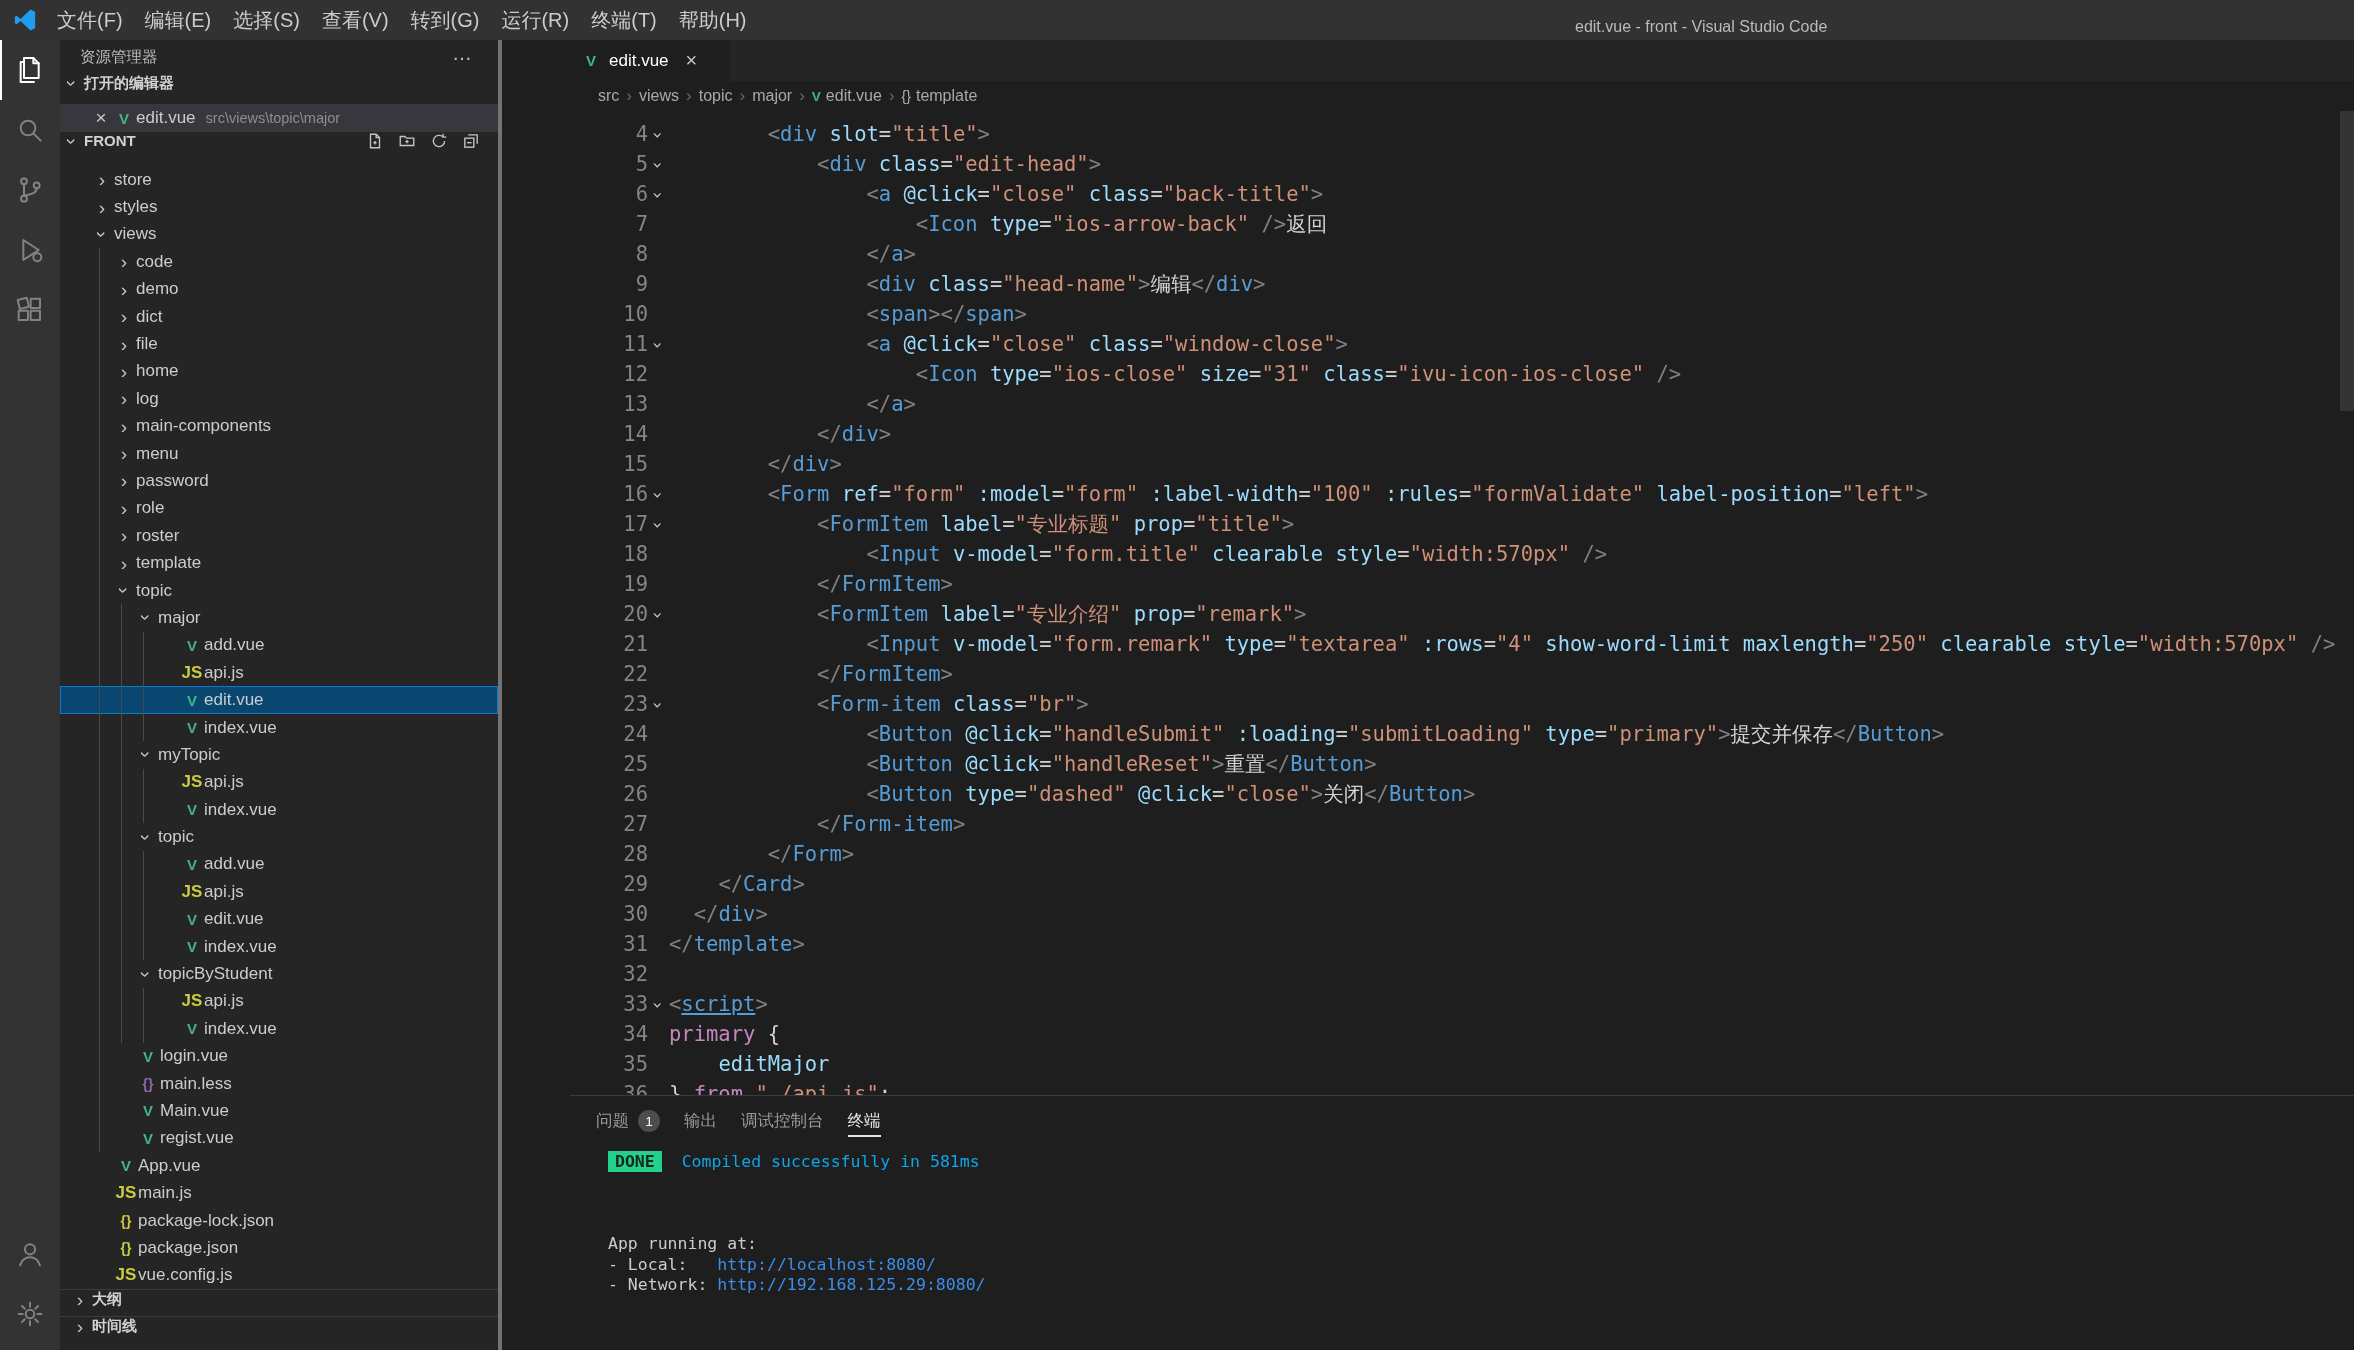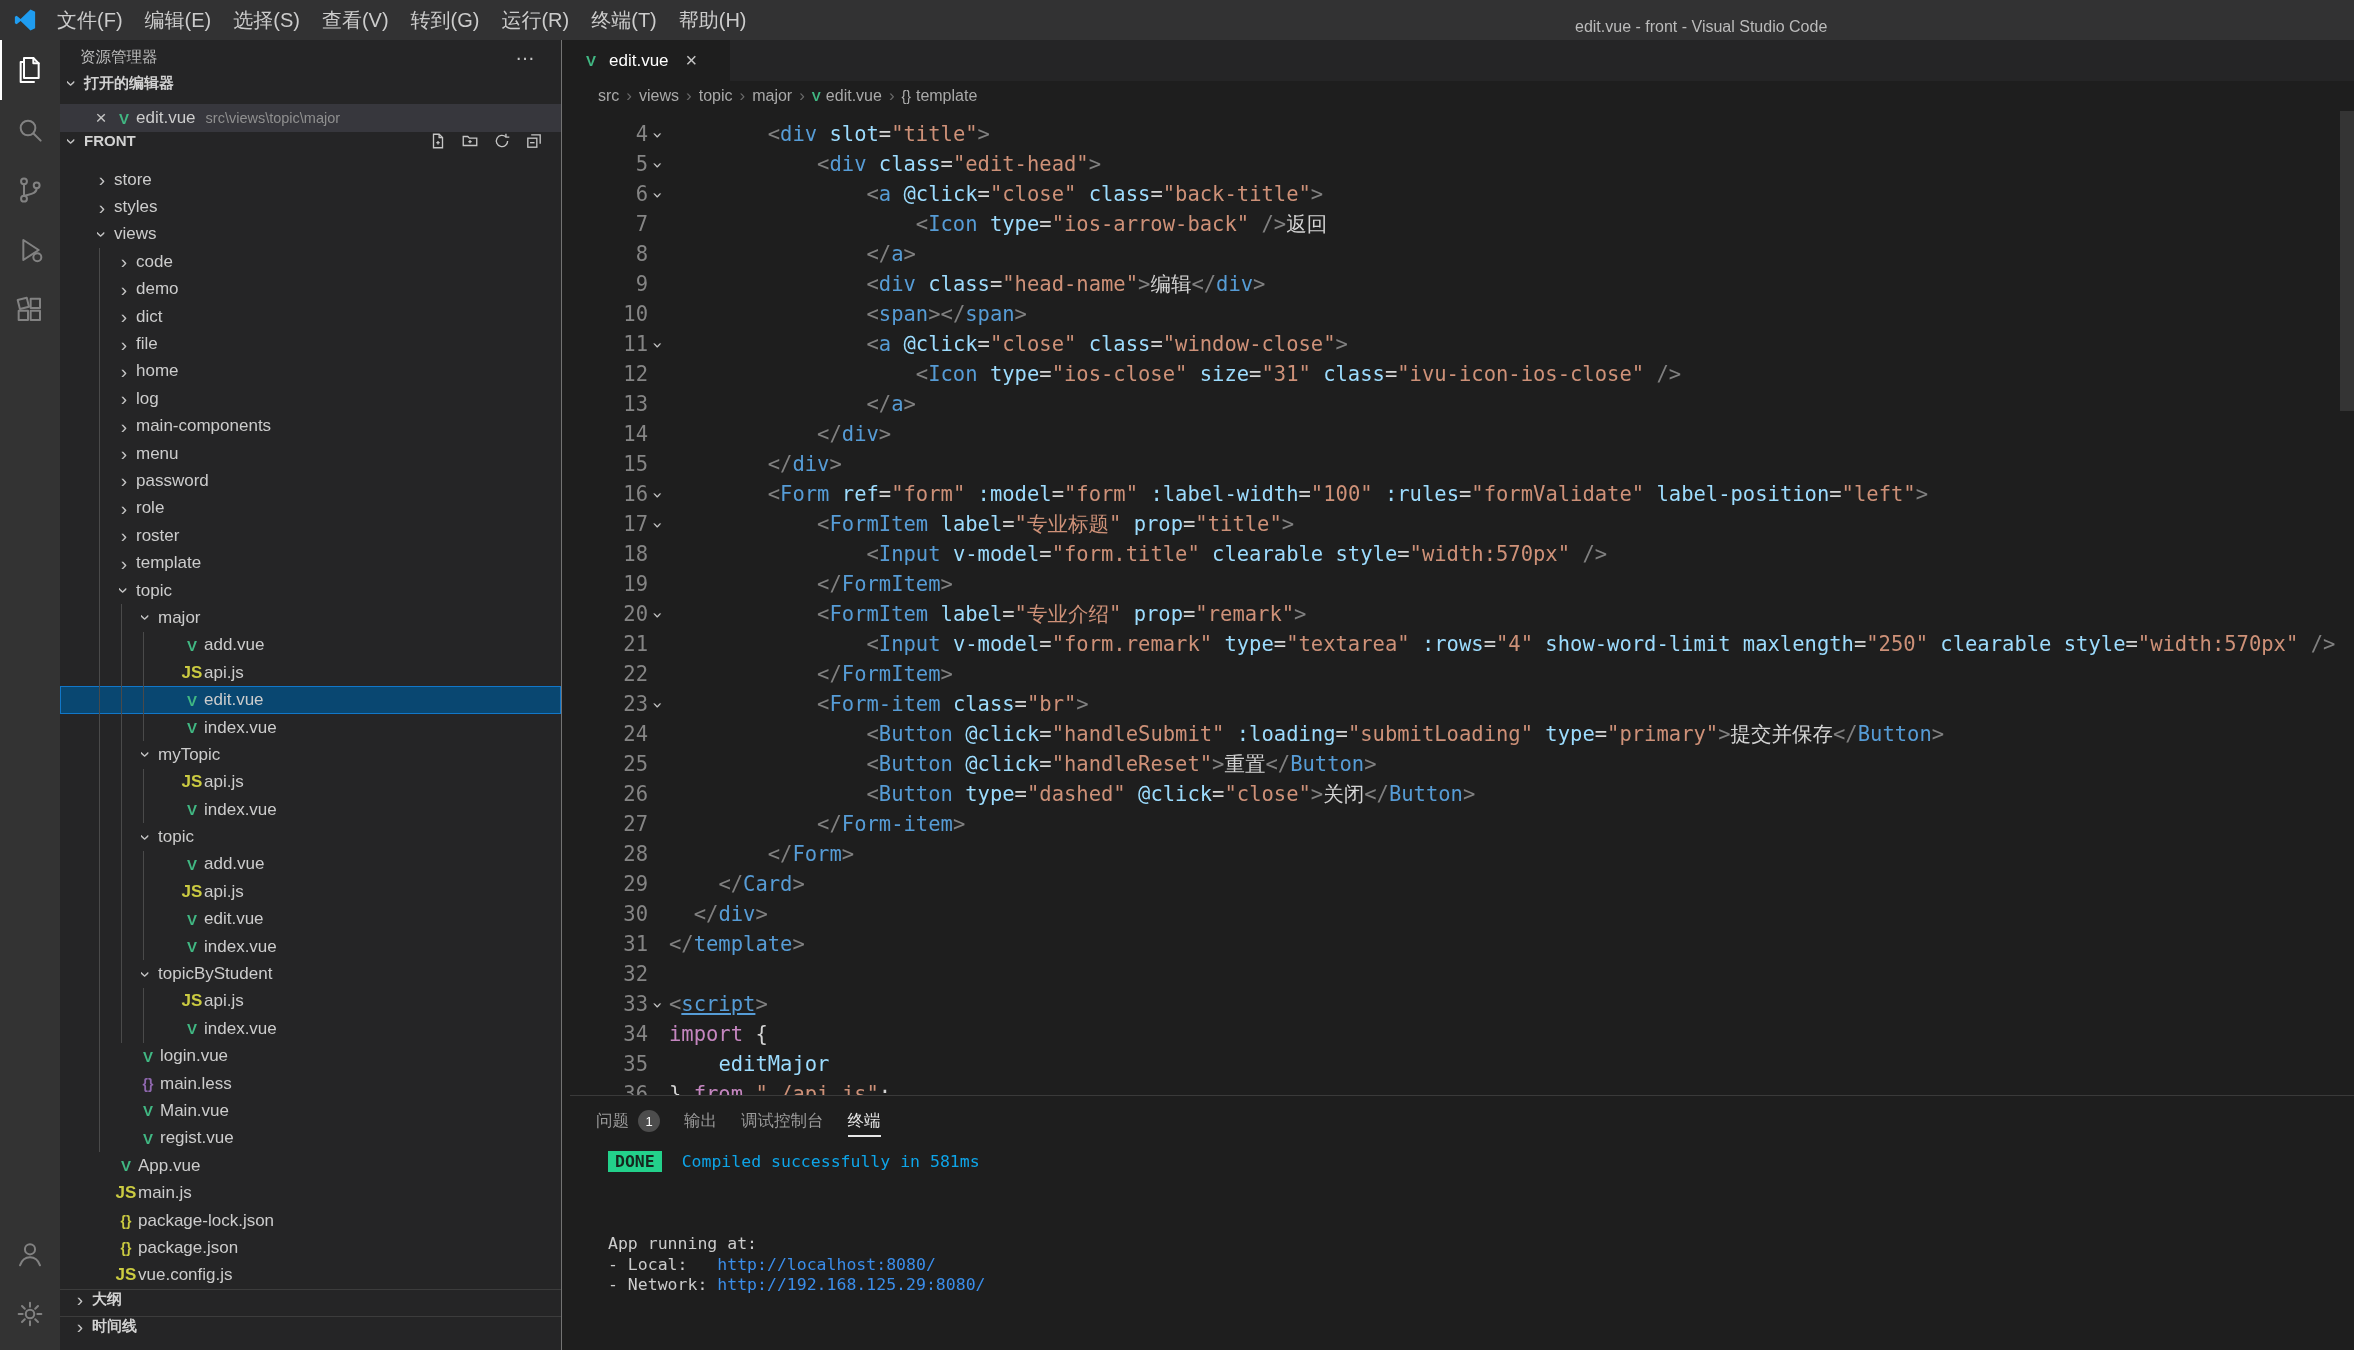--- a/index.html
+++ b/index.html
@@ -15,21 +15,21 @@
 
   
   .activitybar{position:absolute;left:0;top:40px;width:60px;height:1310px;background:#333333;z-index:20}
   .ab{width:60px;height:60px;display:flex;align-items:center;justify-content:center;color:#828282;position:relative;cursor:pointer}
   .ab.active{color:#ffffff}
   .ab.active::before{content:"";position:absolute;left:0;top:0;bottom:0;width:2px;background:#ffffff}
   .ab svg{width:32px;height:32px}
   .ab-bottom{position:absolute;bottom:6px;left:0;width:60px}
 
   
-  .sidebar{position:absolute;left:60px;top:40px;width:502px;height:1310px;background:#252526;border-right:1px solid #737373;overflow:hidden;z-index:10}
+  .sidebar{position:absolute;left:60px;top:40px;width:442px;height:1310px;background:#252526;border-right:4px solid #737373;overflow:hidden;z-index:10}
   .s-title{height:34px;display:flex;align-items:center;padding-left:20px;font-size:15.5px;color:#bcbcbc;position:relative}
   .s-more{position:absolute;right:26px;top:2px;font-size:20px;color:#c5c5c5;cursor:pointer}
   .sec{display:flex;align-items:flex-start;font-weight:bold;color:#d2d2d2;font-size:15px}
   .sec .tw{font-weight:normal}
   .oe-header{height:30px}
   .oe-row{height:28px;display:flex;align-items:center;background:#37373d;font-size:17px}
   .oe-close{width:22px;margin-left:30px;text-align:center;color:#c5c5c5;font-size:19px;cursor:pointer}
   .oe-path{margin-left:10px;font-size:14.5px;color:#8f8f8f;white-space:nowrap}
   .front-header{height:34px}
   .front-actions{margin-left:auto;display:flex;gap:14px;padding-right:18px;align-items:center}
@@ -529,21 +529,21 @@
         <div class="cl"><span class="ln">24</span><span class="fold"></span><span class="ct"><span class="tk-e">                </span><span class="tk-p">&lt;</span><span class="tk-t">Button</span><span class="tk-e"> </span><span class="tk-a">@click</span><span class="tk-e">=</span><span class="tk-s">"handleSubmit"</span><span class="tk-e"> </span><span class="tk-a">:loading</span><span class="tk-e">=</span><span class="tk-s">"submitLoading"</span><span class="tk-e"> </span><span class="tk-a">type</span><span class="tk-e">=</span><span class="tk-s">"primary"</span><span class="tk-p">&gt;</span><span class="tk-w">提交并保存</span><span class="tk-p">&lt;/</span><span class="tk-t">Button</span><span class="tk-p">&gt;</span></span></div>
         <div class="cl"><span class="ln">25</span><span class="fold"></span><span class="ct"><span class="tk-e">                </span><span class="tk-p">&lt;</span><span class="tk-t">Button</span><span class="tk-e"> </span><span class="tk-a">@click</span><span class="tk-e">=</span><span class="tk-s">"handleReset"</span><span class="tk-p">&gt;</span><span class="tk-w">重置</span><span class="tk-p">&lt;/</span><span class="tk-t">Button</span><span class="tk-p">&gt;</span></span></div>
         <div class="cl"><span class="ln">26</span><span class="fold"></span><span class="ct"><span class="tk-e">                </span><span class="tk-p">&lt;</span><span class="tk-t">Button</span><span class="tk-e"> </span><span class="tk-a">type</span><span class="tk-e">=</span><span class="tk-s">"dashed"</span><span class="tk-e"> </span><span class="tk-a">@click</span><span class="tk-e">=</span><span class="tk-s">"close"</span><span class="tk-p">&gt;</span><span class="tk-w">关闭</span><span class="tk-p">&lt;/</span><span class="tk-t">Button</span><span class="tk-p">&gt;</span></span></div>
         <div class="cl"><span class="ln">27</span><span class="fold"></span><span class="ct"><span class="tk-e">            </span><span class="tk-p">&lt;/</span><span class="tk-t">Form-item</span><span class="tk-p">&gt;</span></span></div>
         <div class="cl"><span class="ln">28</span><span class="fold"></span><span class="ct"><span class="tk-e">        </span><span class="tk-p">&lt;/</span><span class="tk-t">Form</span><span class="tk-p">&gt;</span></span></div>
         <div class="cl"><span class="ln">29</span><span class="fold"></span><span class="ct"><span class="tk-e">    </span><span class="tk-p">&lt;/</span><span class="tk-t">Card</span><span class="tk-p">&gt;</span></span></div>
         <div class="cl"><span class="ln">30</span><span class="fold"></span><span class="ct"><span class="tk-e">  </span><span class="tk-p">&lt;/</span><span class="tk-t">div</span><span class="tk-p">&gt;</span></span></div>
         <div class="cl"><span class="ln">31</span><span class="fold"></span><span class="ct"><span class="tk-p">&lt;/</span><span class="tk-t">template</span><span class="tk-p">&gt;</span></span></div>
         <div class="cl"><span class="ln">32</span><span class="fold"></span><span class="ct"></span></div>
         <div class="cl"><span class="ln">33</span><span class="fold"><i>›</i></span><span class="ct"><span class="tk-p">&lt;</span><span class="tk-t tk-u">script</span><span class="tk-p">&gt;</span></span></div>
-        <div class="cl"><span class="ln">34</span><span class="fold"></span><span class="ct"><span class="tk-k">import</span><span class="tk-e"> {</span></span></div>
+        <div class="cl"><span class="ln">34</span><span class="fold"></span><span class="ct"><span class="tk-k">primary</span><span class="tk-e"> {</span></span></div>
         <div class="cl"><span class="ln">35</span><span class="fold"></span><span class="ct"><span class="tk-e">    </span><span class="tk-v">editMajor</span></span></div>
         <div class="cl"><span class="ln">36</span><span class="fold"></span><span class="ct"><span class="tk-e">} </span><span class="tk-k">from</span><span class="tk-e"> </span><span class="tk-s">"./api.js"</span><span class="tk-e">;</span></span></div>
       </div>
     <div class="esb"></div>
   </div>
 
   <div class="panel">
     <div class="ptabs">
       <div class="ptab">
         <span>问题</span>

